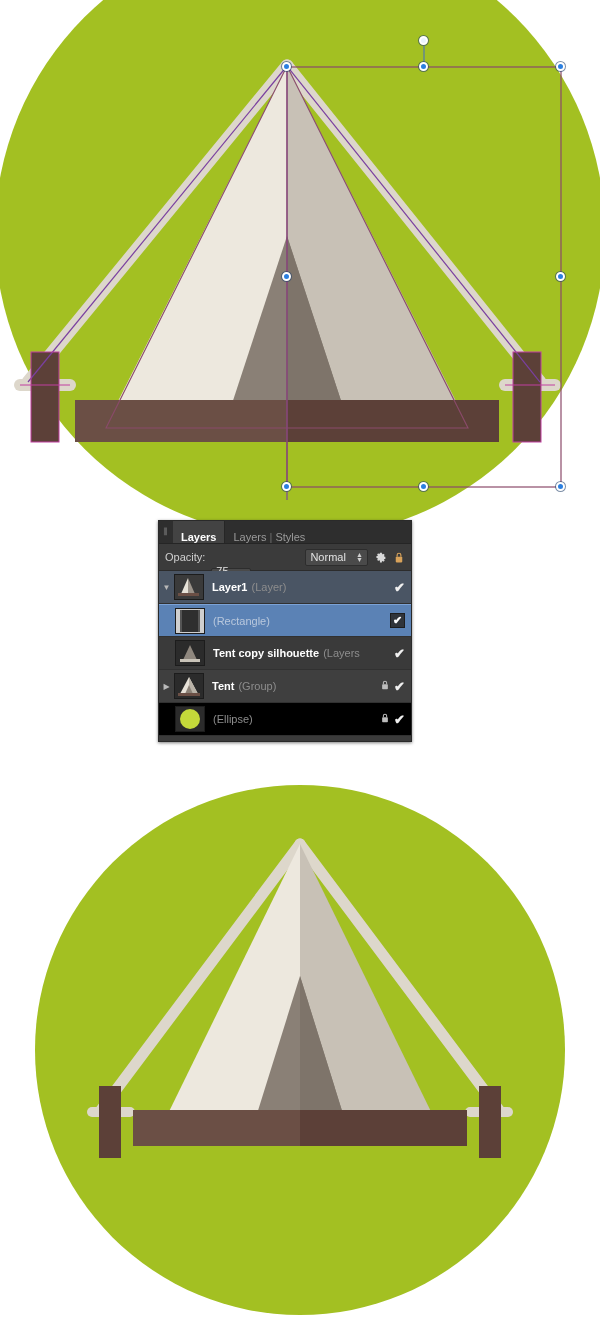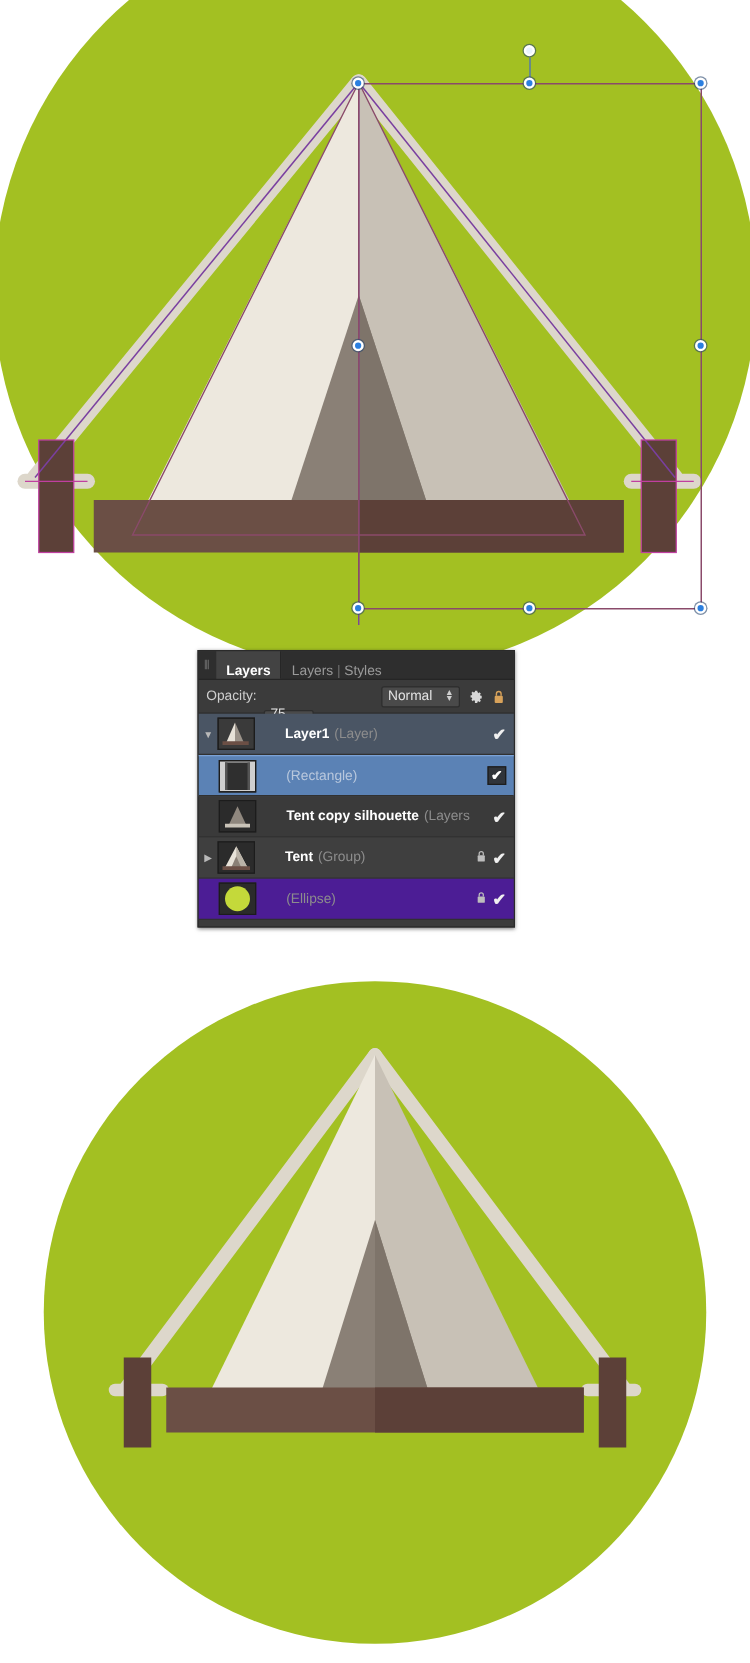--- a/index.html
+++ b/index.html
@@ -57,30 +57,30 @@
 
   .layer-list{position:relative;}
   .layer-row{
     height:33px;display:flex;align-items:center;position:relative;
     border-bottom:1px solid #313131;box-sizing:border-box;
   }
   .layer-row.r0{background:#4a5564;}
   .layer-row.r1{background:#5b82b5;border-top:1px solid #7ba2d6;}
   .layer-row.r2{background:#3a3a3a;}
   .layer-row.r3{background:#3f3f3f;}
-  .layer-row.r4{background:#4c1d95;}
+  .layer-row.r4{background:#000000;}
 
   .disc{width:15px;display:flex;align-items:center;justify-content:center;color:#b9b9b9;font-size:8px;}
   .thumb{
     width:28px;height:24px;border:1px solid #1c1c1c;background:#2b2b2b;
     position:relative;overflow:hidden;flex:none;
   }
   .thumb.round{border:1px solid #1c1c1c;background:#2b2b2b;}
   .lname{
-    margin-left:24px;font-size:11px;white-space:nowrap;overflow:hidden;
+    margin-left:8px;font-size:11px;white-space:nowrap;overflow:hidden;
     display:flex;align-items:flex-start;gap:4px;flex:1 1 auto;min-width:0;
   }
   .lname .b{font-weight:bold;color:#ffffff;}
   .lname .m{color:#8d8d8d;}
   .row-right{display:flex;align-items:center;gap:4px;padding-right:6px;flex:none;}
   .lock{font-size:11px;color:#b2b2b2;}
   .check{color:#f0f0f0;font-size:13px;font-weight:bold;}
   .check.box{
     width:13px;height:13px;background:#30343a;border:1px solid #1d1d1d;
     display:flex;align-items:center;justify-content:center;font-size:11px;color:#fff;

